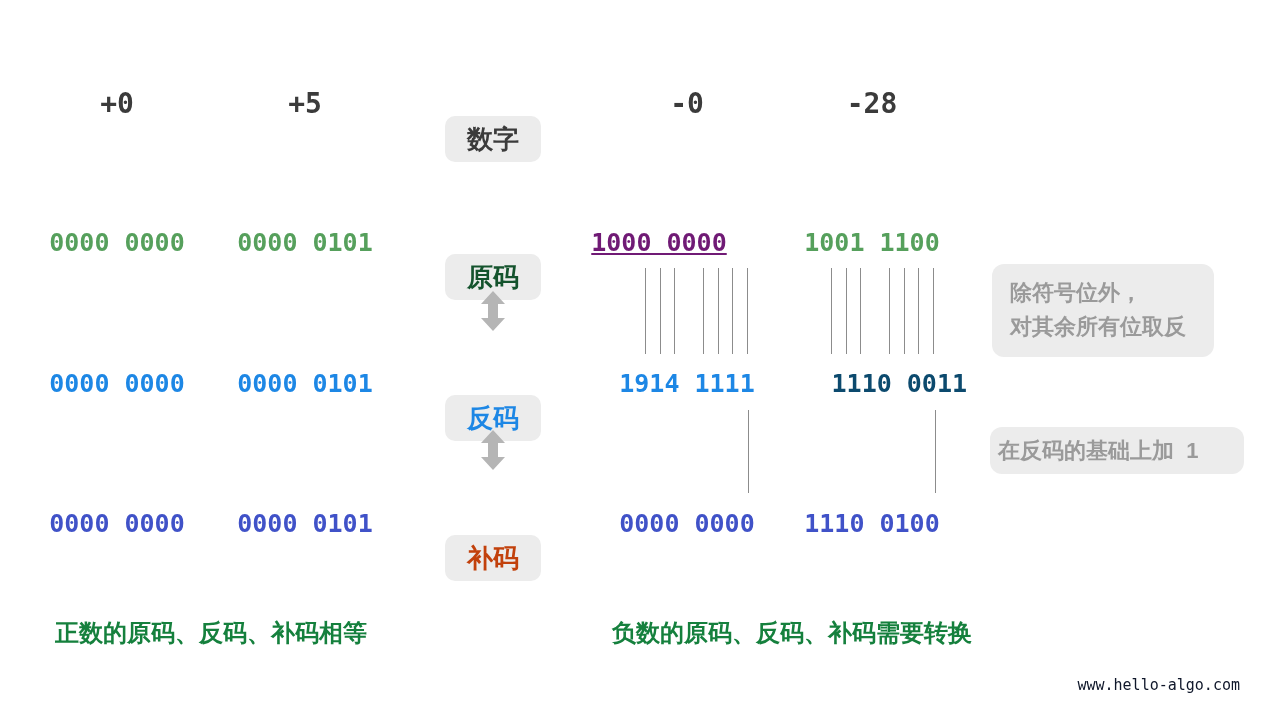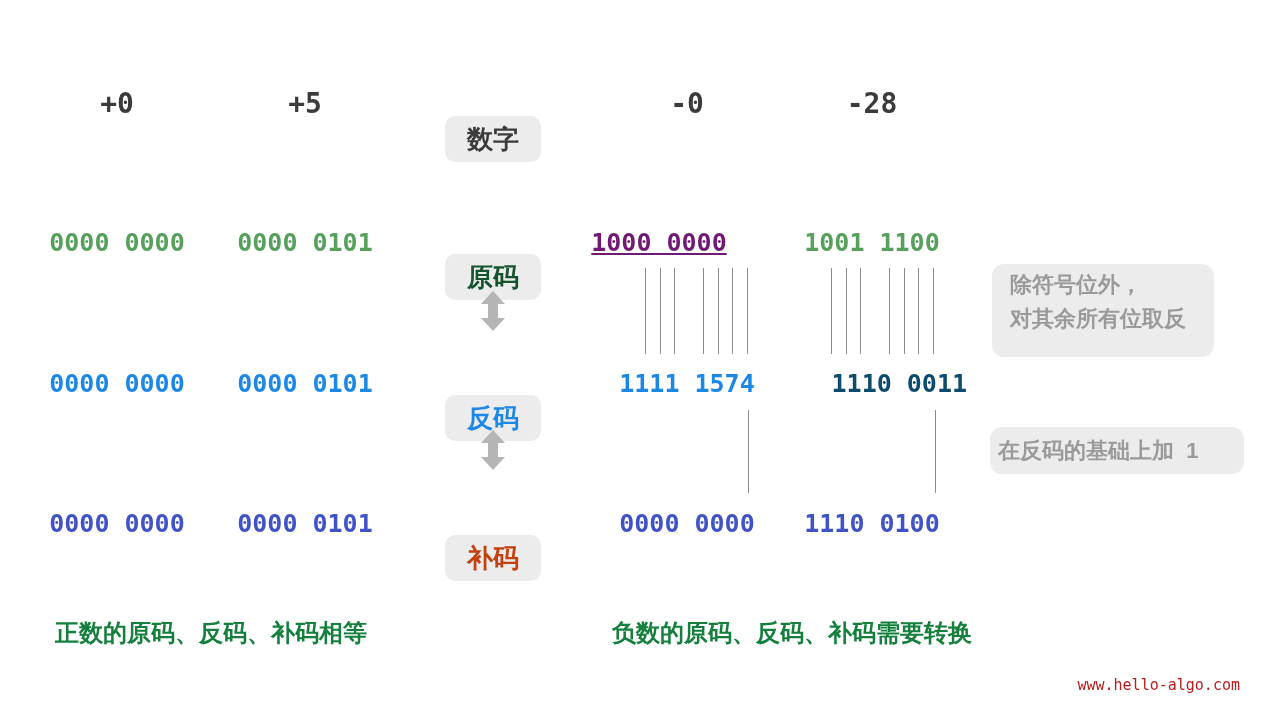--- a/index.html
+++ b/index.html
@@ -26,21 +26,21 @@
   }
   .caption{
     position:absolute;font-weight:bold;font-size:24px;color:#15803d;white-space:pre;
   }
   .tick{position:absolute;width:1px;background:#8c8c8c;}
   .tick-short{top:268px;height:86px;}
   .tick-long{top:410px;height:83px;}
   .arrow{position:absolute;left:481px;}
   .watermark{
     position:absolute;right:40px;top:676px;
-    font-family:"DejaVu Sans Mono",monospace;font-size:15px;color:#b91c1c;
+    font-family:"DejaVu Sans Mono",monospace;font-size:15px;color:#0f172a;
   }
   .note1-line{display:block;padding-left:18px;line-height:34px;}
   .note2-text{display:block;padding-left:8px;line-height:47px;white-space:pre;}
 </style>
 </head>
 <body>
 
 <div id="stage">
 
   <div class="num" style="left: 27px; top: 88px; color: rgb(59, 59, 59);">+0</div>
@@ -73,39 +73,39 @@
 
   <div class="arrow" style="top:291px;">
     <svg width="24" height="40" viewBox="0 0 24 40">
       <path d="M12 0 L24 13 H17 V27 H24 L12 40 L0 27 H7 V13 H0 Z" fill="#b5b5b5"></path>
     </svg>
   </div>
 
   <div class="bin" style="left: 22px; top: 369px; color: rgb(29, 135, 229);">0000 0000</div>
   <div class="bin" style="left: 210px; top: 369px; color: rgb(29, 135, 229);">0000 0101</div>
   <div class="badge" style="top: 360px; color: rgb(29, 135, 229);">反码</div>
-  <div class="bin" style="left: 592px; top: 369px; color: rgb(29, 135, 229);">1111 1574</div>
+  <div class="bin" style="left: 592px; top: 369px; color: rgb(29, 135, 229);">1914 1111</div>
   <div class="bin" style="left: 777px; top: 369px; color: #0c4a6e; text-align: right;">1110 0011</div>
 
   <div class="tick tick-long" style="left:748px;"></div>
   <div class="tick tick-long" style="left:935px;"></div>
 
   <div class="arrow" style="top:430px;">
     <svg width="24" height="40" viewBox="0 0 24 40">
       <path d="M12 0 L24 13 H17 V27 H24 L12 40 L0 27 H7 V13 H0 Z" fill="#b5b5b5"></path>
     </svg>
   </div>
 
   <div class="bin" style="left: 22px; top: 509px; color: rgb(64, 82, 200);">0000 0000</div>
   <div class="bin" style="left: 210px; top: 509px; color: rgb(64, 82, 200);">0000 0101</div>
   <div class="badge" style="top: 500px; color: #c2410c;">补码</div>
   <div class="bin" style="left: 592px; top: 509px; color: rgb(64, 82, 200);">0000 0000</div>
   <div class="bin" style="left: 777px; top: 509px; color: rgb(64, 82, 200);">1110 0100</div>
 
-  <div class="note" style="left:992px;top:264px;width:222px;height:93px;padding-top:4px;box-sizing:border-box;">
+  <div class="note" style="left:992px;top:264px;width:222px;height:93px;padding-top:12px;box-sizing:border-box;">
     <span class="note1-line">除符号位外，</span>
     <span class="note1-line">对其余所有位取反</span>
   </div>
   <div class="note" style="left:990px;top:427px;width:254px;height:47px;box-sizing:border-box;">
     <span class="note2-text">在反码的基础上加  1</span>
   </div>
 
   <div class="caption" style="left:55px;top:617px;">正数的原码、反码、补码相等</div>
   <div class="caption" style="left:612px;top:617px;">负数的原码、反码、补码需要转换</div>
 

